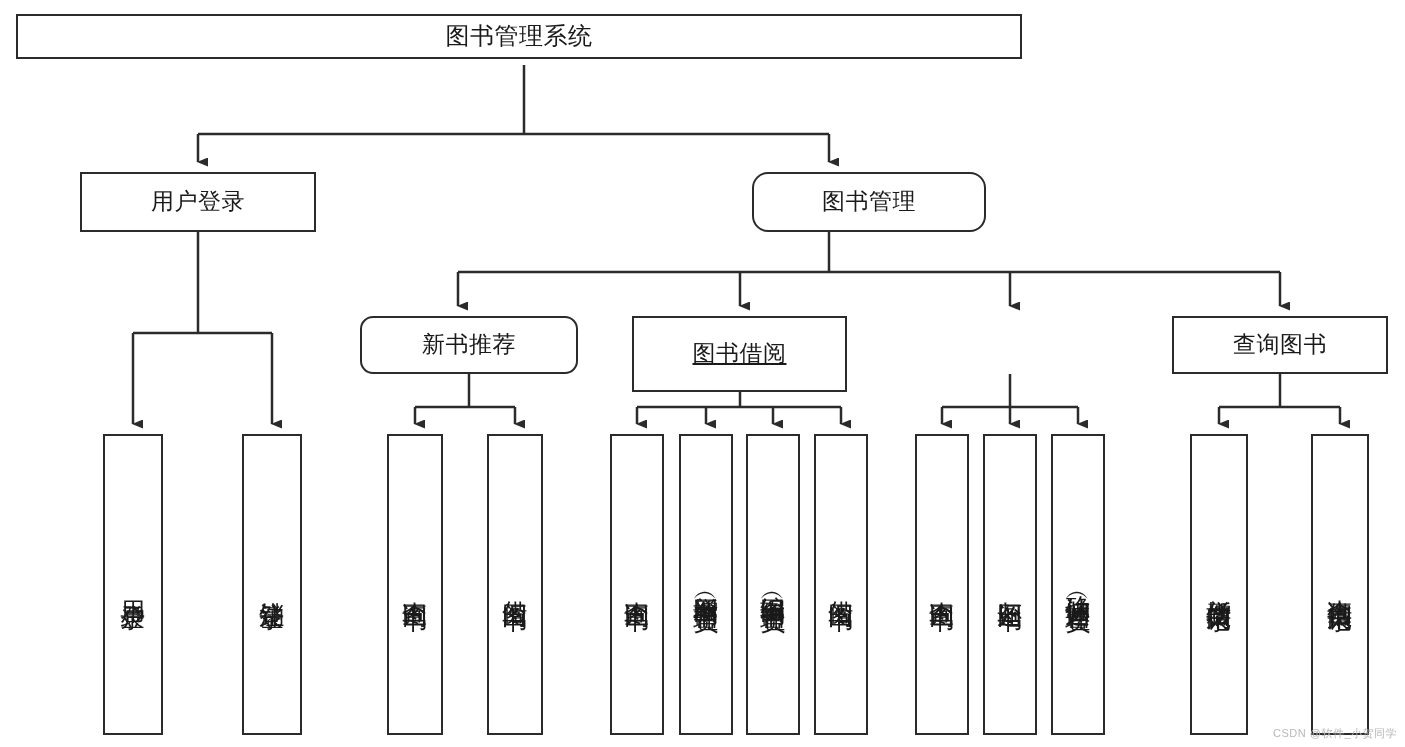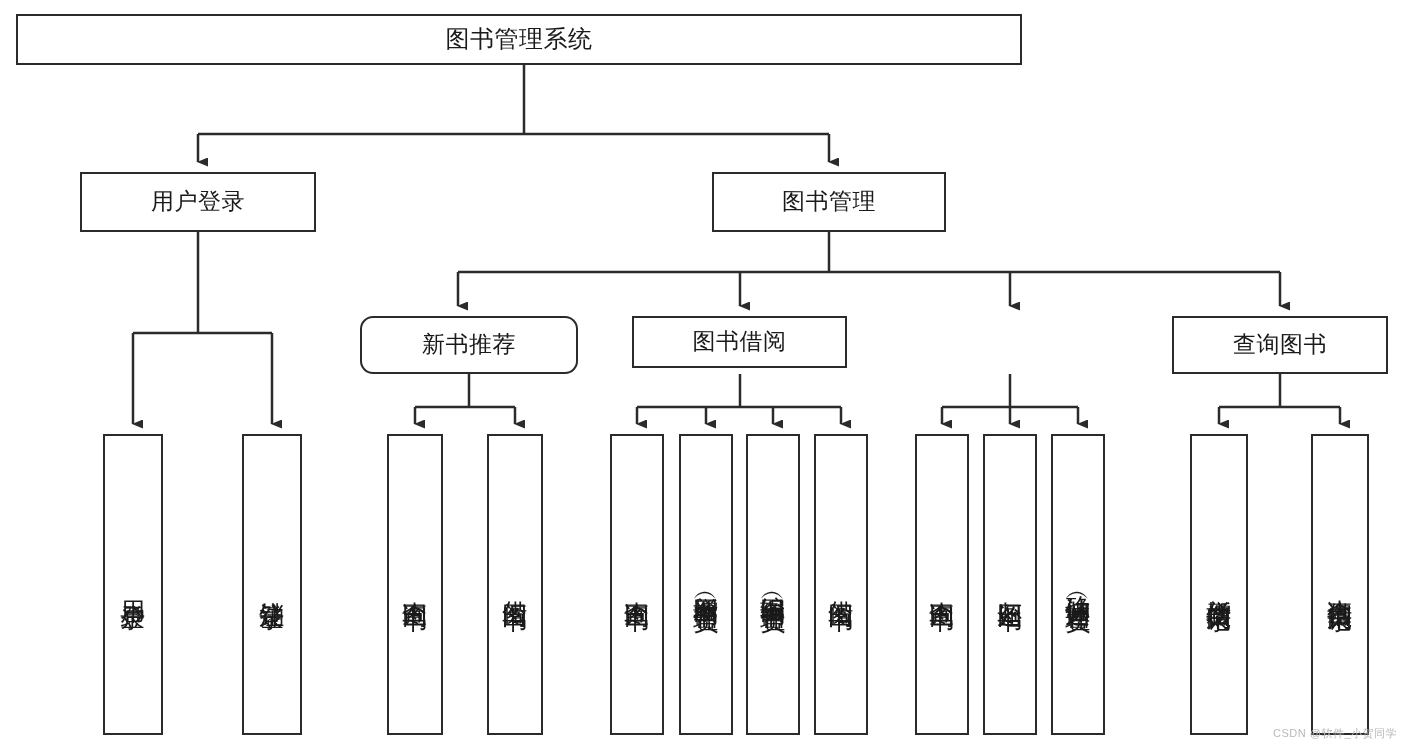--- a/index.html
+++ b/index.html
@@ -118,35 +118,35 @@
         <path d="M 942 407 L 942 424" marker-end="url(#arrowhead)"></path>
         <path d="M 1010 407 L 1010 424" marker-end="url(#arrowhead)"></path>
         <path d="M 1078 407 L 1078 424" marker-end="url(#arrowhead)"></path>
         <path d="M 1280 374 L 1280 407"></path>
         <path d="M 1219 407 L 1340 407"></path>
         <path d="M 1219 407 L 1219 424" marker-end="url(#arrowhead)"></path>
         <path d="M 1340 407 L 1340 424" marker-end="url(#arrowhead)"></path>
       </g>
   </svg>
 
-  <div class="node root horiz" style="left: 16px; top: 14px; width: 1006px; height: 51px; align-items: center;">
+  <div class="node root horiz" style="left: 16px; top: 14px; width: 1006px; height: 45px; align-items: center;">
     <span class="node-label">图书管理系统</span>
   </div>
 
   <div class="node horiz" style="left: 80px; top: 172px; width: 236px; height: 60px;">
     <span class="node-label">用户登录</span>
   </div>
-  <div class="node horiz" style="left: 712px; top: 172px; width: 234px; height: 60px;">
+  <div class="node horiz" style="left: 752px; top: 172px; width: 234px; height: 60px; border-radius: 16px;">
     <span class="node-label">图书管理</span>
   </div>
 
   <div class="node horiz" style="left: 360px; top: 316px; width: 218px; height: 58px; border-radius: 13px;">
     <span class="node-label">新书推荐</span>
   </div>
-  <div class="node horiz" style="left: 632px; top: 316px; width: 215px; height: 52px;">
+  <div class="node horiz" style="left: 632px; top: 316px; width: 215px; height: 76px; text-decoration: underline;">
     <span class="node-label">图书借阅</span>
   </div>
   <div class="node horiz" style="left: 1172px; top: 316px; width: 216px; height: 58px;">
     <span class="node-label">查询图书</span>
   </div>
 
   <div class="node vert" style="left: 103px; top: 434px; width: 60px; height: 301px;">
     <span class="node-label">用户登录</span>
   </div>
   <div class="node vert" style="left: 242px; top: 434px; width: 60px; height: 301px;">

